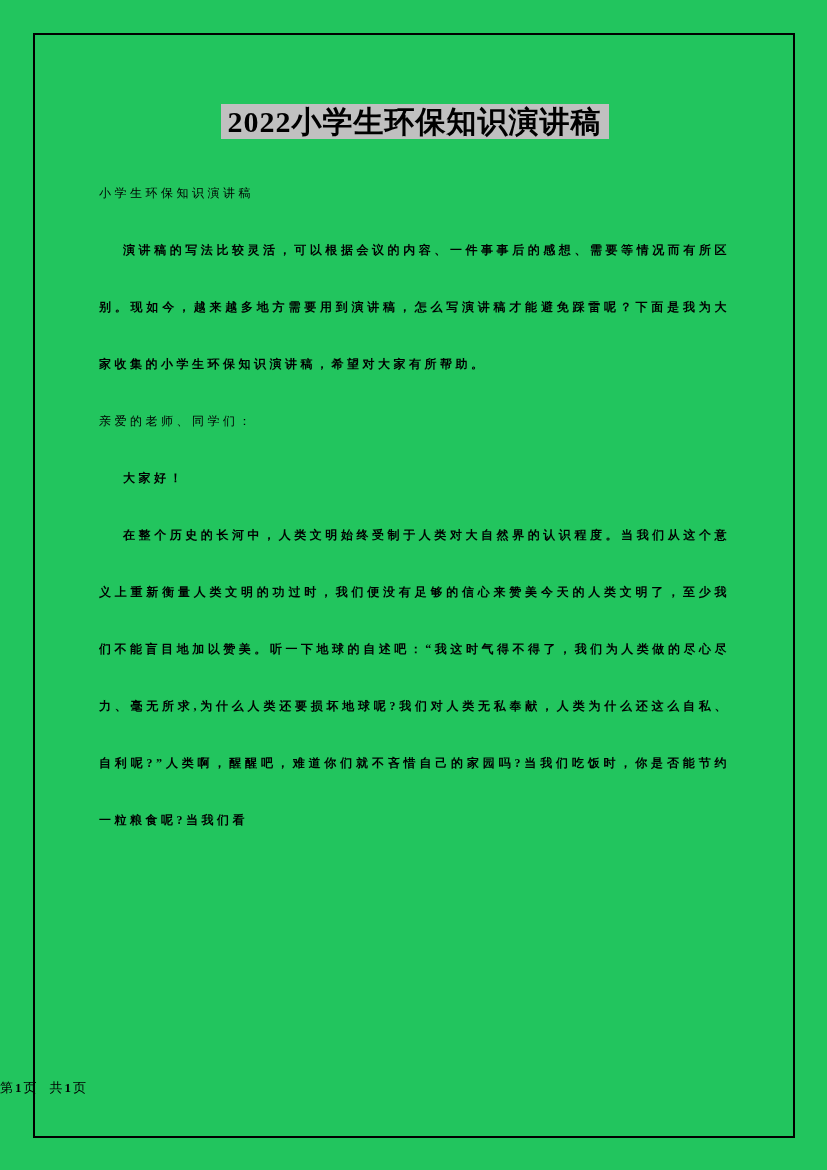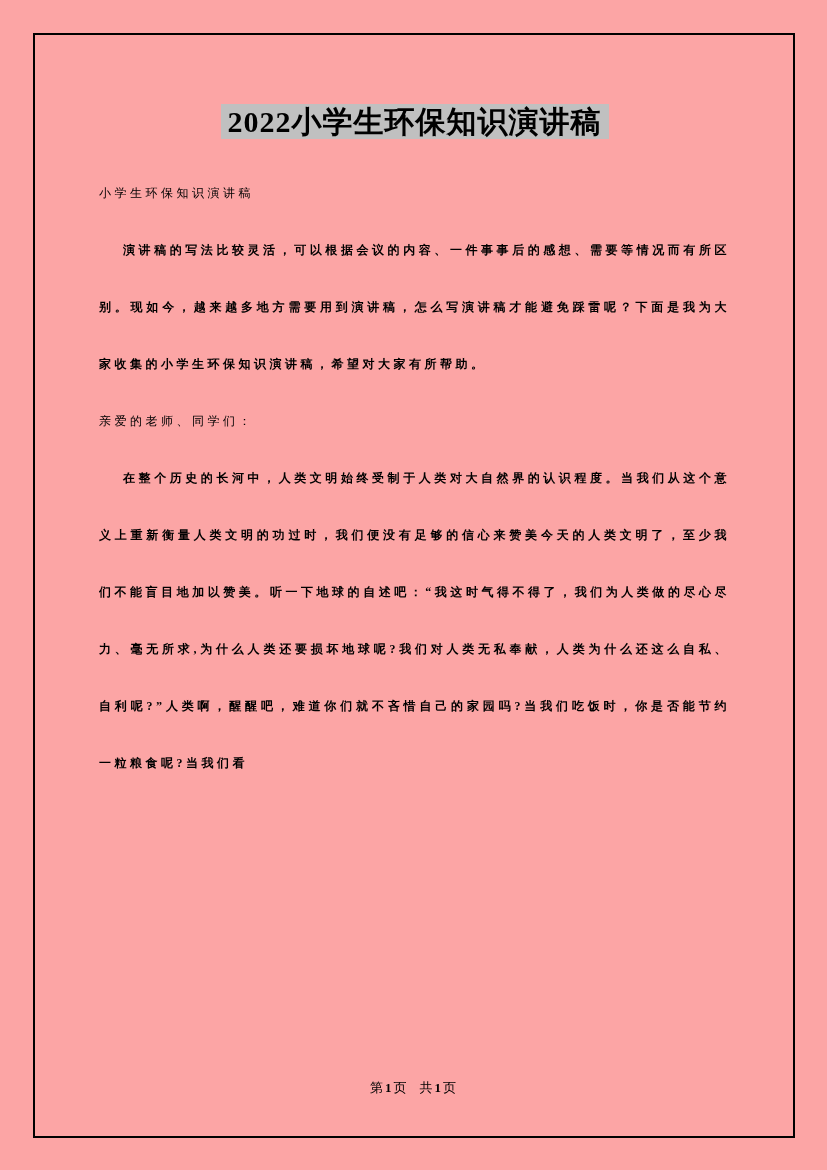--- a/index.html
+++ b/index.html
@@ -4,21 +4,21 @@
 <style>
   html, body {
     margin: 0;
     padding: 0;
     background: #ffffff;
   }
   .page {
     position: relative;
     width: 827px;
     height: 1170px;
-    background: #fca5a5;
+    background: #22c55e;
     overflow: hidden;
     font-family: "Liberation Serif", "DejaVu Serif", serif;
     color: #000000;
   }
   .page-border {
     position: absolute;
     left: 33px;
     top: 33px;
     right: 32px;
     bottom: 32px;
@@ -59,21 +59,20 @@
     font-weight: bold;
   }
   .para.section-gap {
     margin-top: 30px;
   }
   .footer {
     position: absolute;
     left: 0;
     right: 0;
     top: 1079px;
-    text-align: center;
     font-size: 13px;
     letter-spacing: 1px;
     font-family: "Liberation Serif", "DejaVu Serif", serif;
     color: #000000;
   }
   .footer .num {
     font-weight: bold;
     padding: 0 1px;
   }
   .footer .gap {
@@ -90,20 +89,21 @@
   <div class="content">
     <h1 class="doc-title"><span class="title-highlight">2022小学生环保知识演讲稿</span></h1>
 
     <p class="para">小学生环保知识演讲稿</p>
 
     <p class="para indent">演讲稿的写法比较灵活，可以根据会议的内容、一件事事后的感想、需要等情况而有所区别。现如今，越来越多地方需要用到演讲稿，怎么写演讲稿才能避免踩雷呢？下面是我为大家收集的小学生环保知识演讲稿，希望对大家有所帮助。</p>
 
 
     <p class="para">亲爱的老师、同学们：</p>
 
+    <p class="para indent">大家好！</p>
 
     <p class="para indent">在整个历史的长河中，人类文明始终受制于人类对大自然界的认识程度。当我们从这个意义上重新衡量人类文明的功过时，我们便没有足够的信心来赞美今天的人类文明了，至少我们不能盲目地加以赞美。听一下地球的自述吧：“我这时气得不得了，我们为人类做的尽心尽力、毫无所求,为什么人类还要损坏地球呢?我们对人类无私奉献，人类为什么还这么自私、自利呢?”人类啊，醒醒吧，难道你们就不吝惜自己的家园吗?当我们吃饭时，你是否能节约一粒粮食呢?当我们看</p>
   </div>
 
   <div class="footer">
     <span>第</span><span class="num">1</span><span>页</span><span class="gap"></span><span>共</span><span class="num">1</span><span>页</span>
   </div>
 </div>
 
 </body></html>

